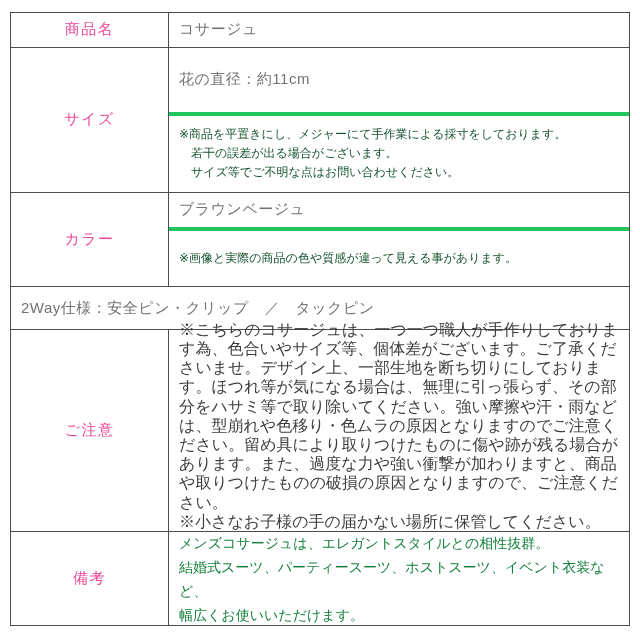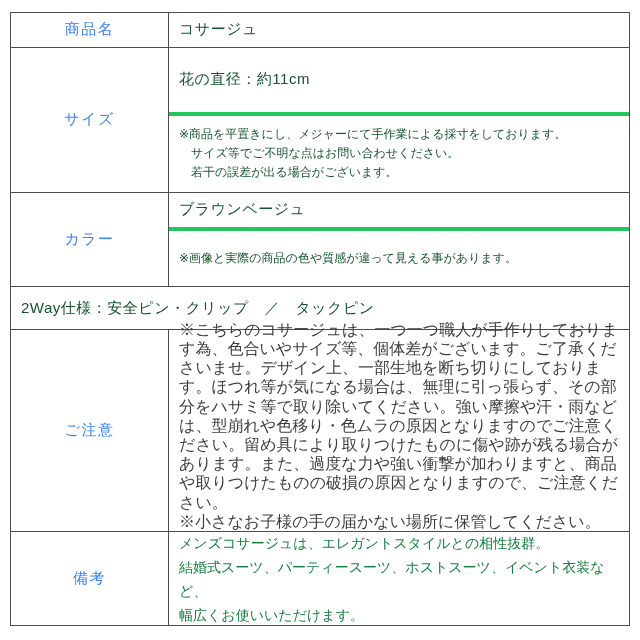--- a/index.html
+++ b/index.html
@@ -33,35 +33,35 @@
   .row-remarks  { height: 94px; }
   .label-cell {
     width: 158px;
     flex: 0 0 158px;
     border-right: 1px solid #4d4d4d;
     display: flex;
     align-items: center;
     justify-content: center;
     font-size: 15px;
     letter-spacing: 1.5px;
-    color: #3b82f6;
+    color: #ec4899;
   }
   .value-area {
     flex: 1 1 auto;
     display: flex;
     flex-direction: column;
     min-width: 0;
   }
   .value-cell {
     display: flex;
     align-items: center;
     padding-left: 10px;
     font-size: 15px;
     letter-spacing: 0.5px;
-    color: #14532d;
+    color: #737373;
   }
   .subcell-top { border-bottom: 4px solid #22c55e; }
   .size-main  { height: 68px; }
   .size-notes { flex: 1 1 auto; }
   .color-main  { height: 38px; }
   .color-notes { flex: 1 1 auto; }
   .notes-cell {
     display: flex;
     flex-direction: column;
     justify-content: center;
@@ -106,22 +106,22 @@
       <div class="value-cell single-value">コサージュ</div>
     </div>
   </div>
 
   <div class="row row-size">
     <div class="label-cell">サイズ</div>
     <div class="value-area">
       <div class="value-cell size-main subcell-top">花の直径：約11cm</div>
       <div class="notes-cell size-notes">
         <div>※商品を平置きにし、メジャーにて手作業による採寸をしております。</div>
+        <div class="note-indent">若干の誤差が出る場合がございます。</div>
         <div class="note-indent">サイズ等でご不明な点はお問い合わせください。</div>
-        <div class="note-indent">若干の誤差が出る場合がございます。</div>
       </div>
     </div>
   </div>
 
   <div class="row row-color">
     <div class="label-cell">カラー</div>
     <div class="value-area">
       <div class="value-cell color-main subcell-top">ブラウンベージュ</div>
       <div class="notes-cell color-notes">
         <div>※画像と実際の商品の色や質感が違って見える事があります。</div>

